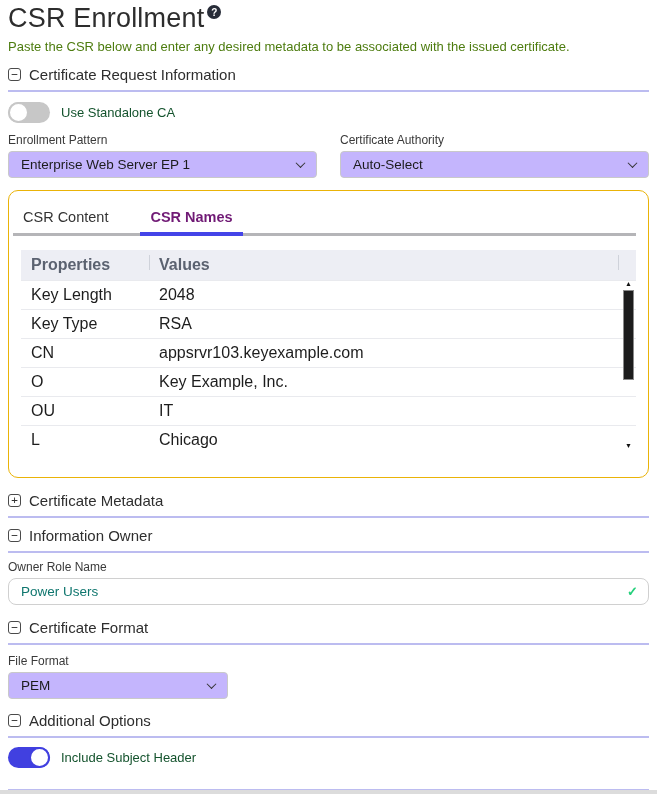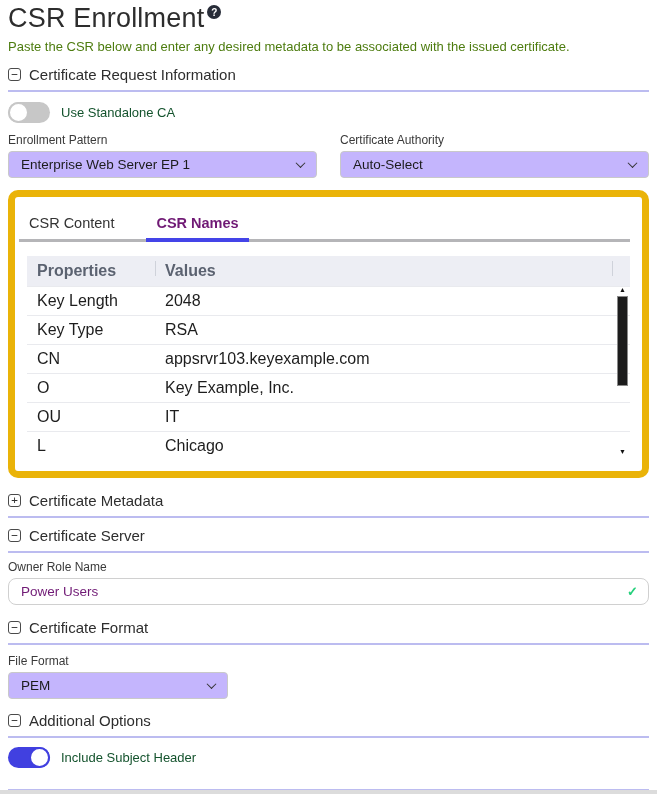--- a/index.html
+++ b/index.html
@@ -29,21 +29,21 @@
 
   .field-grid { margin-top:10px; display:flex; gap:23px; }
   .field-grid > div { flex:1; }
   .field-label { font-size:12px; color:#3a3a3a; margin-bottom:4px; }
   .select { height:27px; border:1px solid #c9c9c9; border-radius:4px; padding:0 12px; background:#c4b5fd;
     font-size:13.5px; color:#1c1c1c; display:flex; align-items:center; justify-content:space-between;
     cursor:default;gap:28px; }
   .chevron { width:7px; height:7px; border-right:1.6px solid #333; border-bottom:1.6px solid #333;
     transform:rotate(45deg) translate(-1px,-1px); flex:0 0 auto; }
 
-  .card { margin-top:12px; border:7px solid #eab308; border-radius:10px; height:288px;
+  .card { margin-top:12px; border:1px solid #eab308; border-radius:10px; height:288px;
     padding:12px 12px 0 12px; overflow:hidden; }
   .tabs { display:flex; gap:22px; border-bottom:3px solid #b5b5b8; margin-left:-8px; }
   .tab { font-size:14.5px; color:#333; padding:6px 10px 8px 10px; position:relative; cursor:default; }
   .tab.active { font-weight:bold; color:#701a75; }
   .tab.active::after { content:""; position:absolute; left:0; right:0; bottom:-3px; height:4px; background:#4444e8; }
 
   .table-wrap { position:relative; margin-top:14px; }
   table.csr { width:100%; border-collapse:collapse; font-size:16px; table-layout:fixed; }
   table.csr col.c1 { width:128px; } table.csr col.c3 { width:18px; }
   table.csr th { background:#edeef4; color:#5b6270; font-weight:bold; text-align:left;
@@ -53,21 +53,21 @@
   table.csr td { padding:5px 10px; border-top:1px solid #e9eaee; color:#1d1d1d; height:24px;
     white-space:nowrap; overflow:hidden; }
   .vscroll { position:absolute; top:27px; bottom:0; right:1px; width:13px; }
   .vscroll .arr { position:absolute; left:0; right:0; text-align:center; font-size:7px; color:#111; line-height:7px; }
   .vscroll .arr.up { top:3px; } .vscroll .arr.down { bottom:5px; }
   .vscroll .thumb { position:absolute; top:13px; left:1px; width:11px; height:90px;
     background:#1c1c1c; border:1px solid #8a8a8a; }
 
   .text-input-wrap { position:relative; margin-top:7px; }
   .text-input { width:100%; height:27px; border:1px solid #d0d0d0; border-radius:8px;
-    padding:0 30px 0 12px; font-size:13.5px; color:#701a75; font-family:"Liberation Sans",sans-serif; }
+    padding:0 30px 0 12px; font-size:13.5px; color:#0f766e; font-family:"Liberation Sans",sans-serif; }
   .check-icon { position:absolute; right:11px; top:6px; color:#26d07c; font-size:13px; font-weight:bold; }
 
   .select.narrow { width:220px; margin-top:2px; }
   .gap7 { margin-top:7px; } .gap9 { margin-top:9px; } .gap14 { margin-top:14px; }
 
   .end-divider { margin-top:21px; border-top:2px solid #bcbcf0; }
   .hscrollbar { position:absolute; left:0; right:0; bottom:0; height:4px; background:#dcdcdc; }
 </style>
 </head>
 <body>
@@ -170,21 +170,21 @@
     </div>
   </div>
 
   <div class="section-head gap14">
     <span class="collapse-box">+</span>
     <span>Certificate Metadata</span>
   </div>
 
   <div class="section-head gap9">
     <span class="collapse-box">−</span>
-    <span>Certificate Server</span>
+    <span>Information Owner</span>
   </div>
 
   <div class="gap7">
     <div class="field-label">Owner Role Name</div>
     <div class="text-input-wrap" style="margin-top:4px;">
       <input class="text-input" type="text" value="Power Users" style="">
       <span class="check-icon">✓</span>
     </div>
   </div>
 

